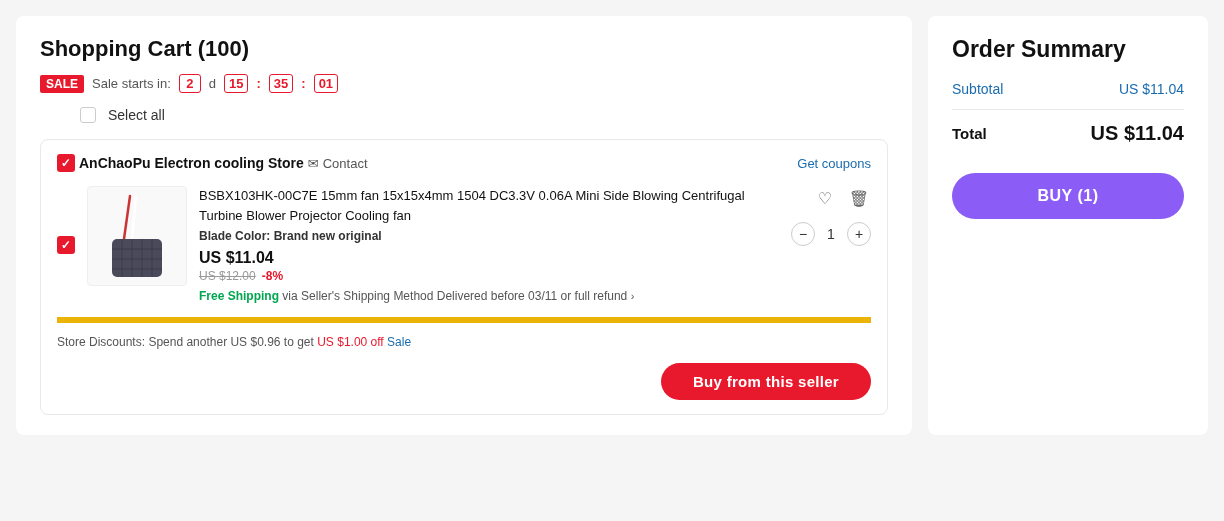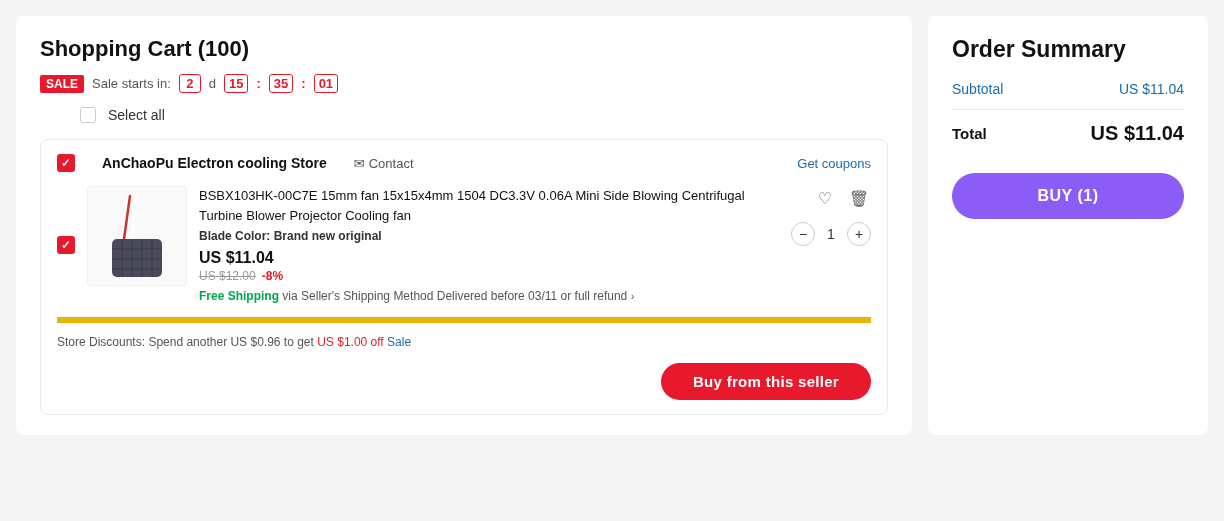--- a/index.html
+++ b/index.html
@@ -96,21 +96,21 @@
     }
     .store-header {
       display: flex;
       align-items: center;
       justify-content: space-between;
       margin-bottom: 14px;
     }
     .store-left {
       display: flex;
       align-items: center;
-      gap: 27px;
+      gap: 4px;
     }
     .store-checkbox {
       width: 18px;
       height: 18px;
       background: #e8192c;
       border-radius: 3px;
       display: flex;
       align-items: center;
       justify-content: center;
       flex-shrink: 0;

